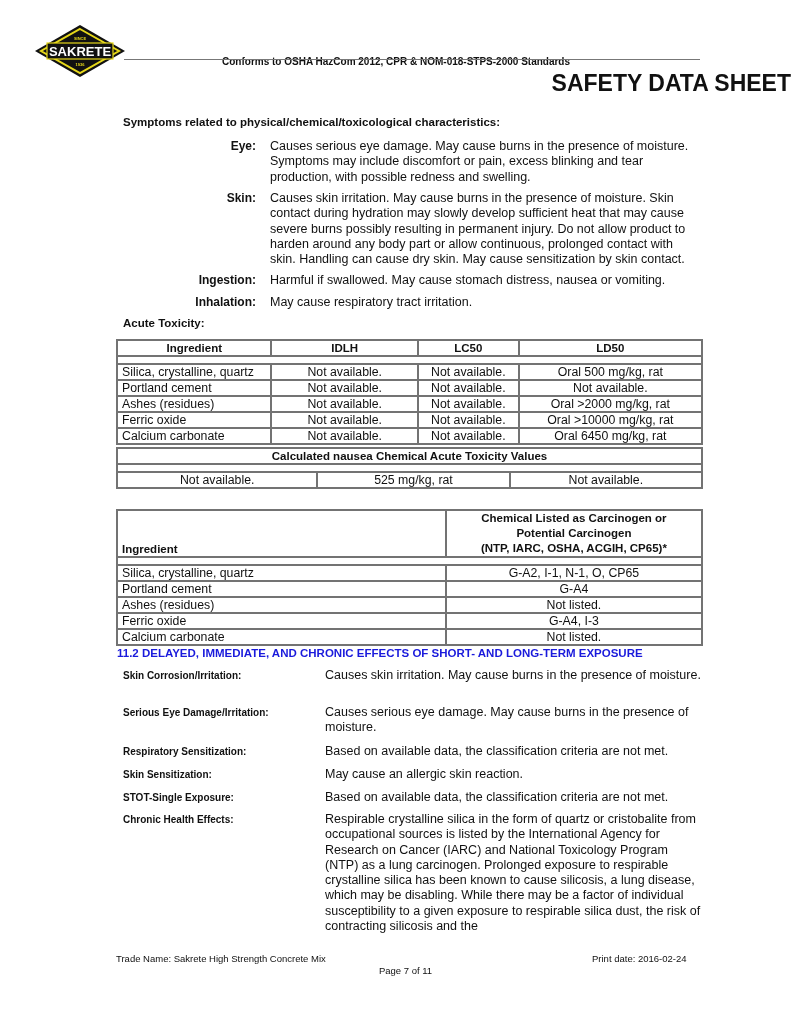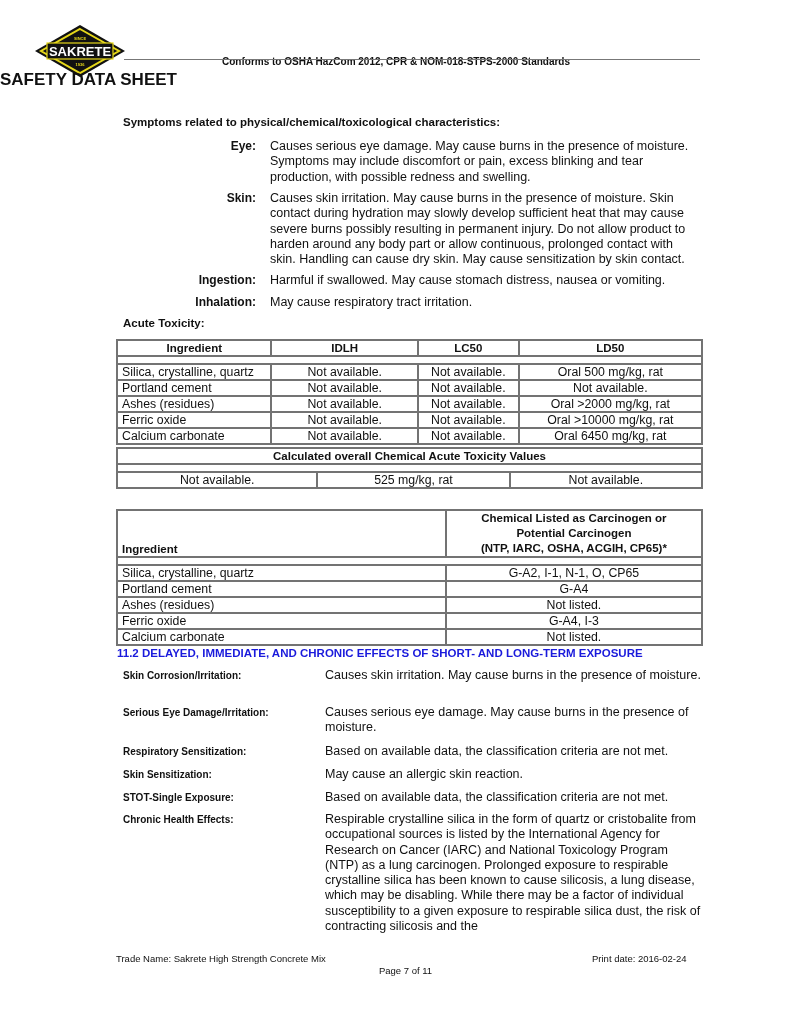--- a/index.html
+++ b/index.html
@@ -1,20 +1,20 @@
 <!DOCTYPE html>
 <html><head>
 <meta charset="utf-8">
 <style>
   html, body { margin:0; padding:0; background:#fff; }
   body { width:791px; height:1024px; position:relative; font-family:"Liberation Sans", sans-serif; color:#111; overflow:hidden; }
   .logo { position:absolute; left:34px; top:24px; width:92px; height:54px; }
   .conform { position:absolute; left:222px; top:46px; font-size:10px; font-weight:bold;margin-top:10px; }
   .hline { position:absolute; left:124px; top:59px; width:576px; height:1px; background:#777; }
-  .title { position:absolute; left:0; width:791px; top:70px; text-align:left; font-size:17px; font-weight:bold; }
+  .title { position:absolute; left:0; width:791px; top:70px; text-align:right; font-size:23px; font-weight:bold; }
   .sym-head { position:absolute; left:123px; top:116px; font-size:11.5px; font-weight:bold; }
   .sym { position:absolute; left:123px; font-size:12.5px; line-height:15.3px; }
   .sym .lbl { position:absolute; right:0; width:133px; left:0; text-align:right; font-weight:bold; font-size:12px; }
   .sym .txt { position:absolute; left:147px; width:430px; }
   .acute-head { position:absolute; left:123px; top:317px; font-size:11.5px; font-weight:bold; }
   table { border-collapse:collapse; position:absolute; left:116px; width:587px; font-size:12.3px; }
   td, th { border:2px solid #737373; padding:0 4px; height:14px; line-height:14px; }
   th { font-weight:bold; font-size:11.5px; text-align:center; }
   td.c { text-align:center; }
   tr.gap td { height:6px; padding:0; line-height:6px; font-size:1px; }
@@ -113,21 +113,21 @@
   </table>
 
 <table style="top:447px;">
   <colgroup>
       <col style="width:201px">
       <col style="width:193px">
       <col style="width:193px">
     </colgroup>
   <tbody>
       <tr>
-        <th colspan="3">Calculated overall Chemical Acute Toxicity Values</th>
+        <th colspan="3">Calculated nausea Chemical Acute Toxicity Values</th>
       </tr>
   <tr class="gap">
         <td colspan="3"></td>
       </tr>
   <tr>
     <td class="c">Not available.</td>
     <td class="c">525 mg/kg, rat</td>
     <td class="c">Not available.</td>
   </tr>
 </tbody>

